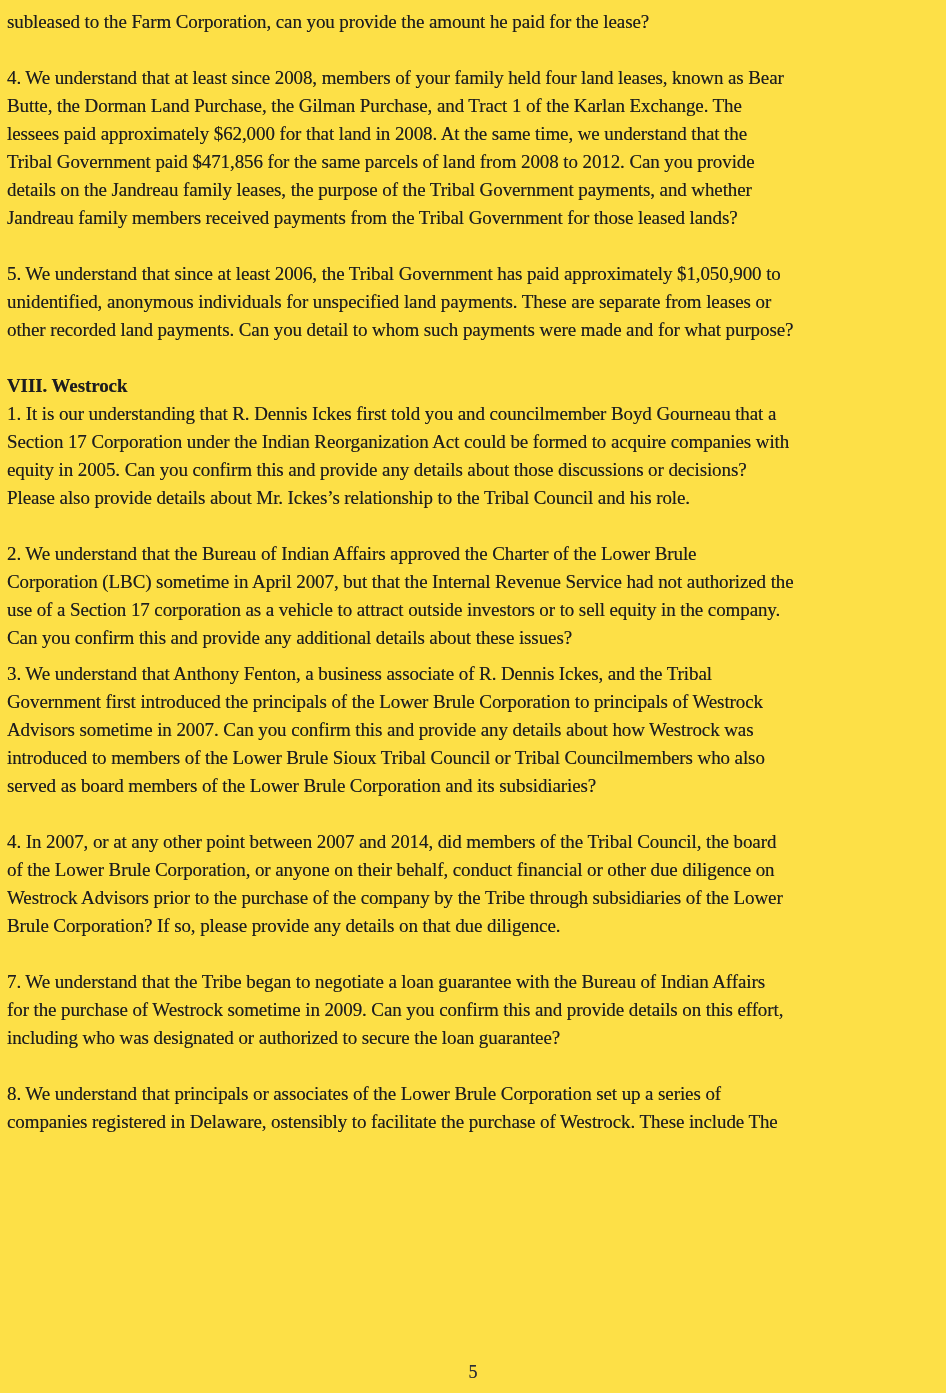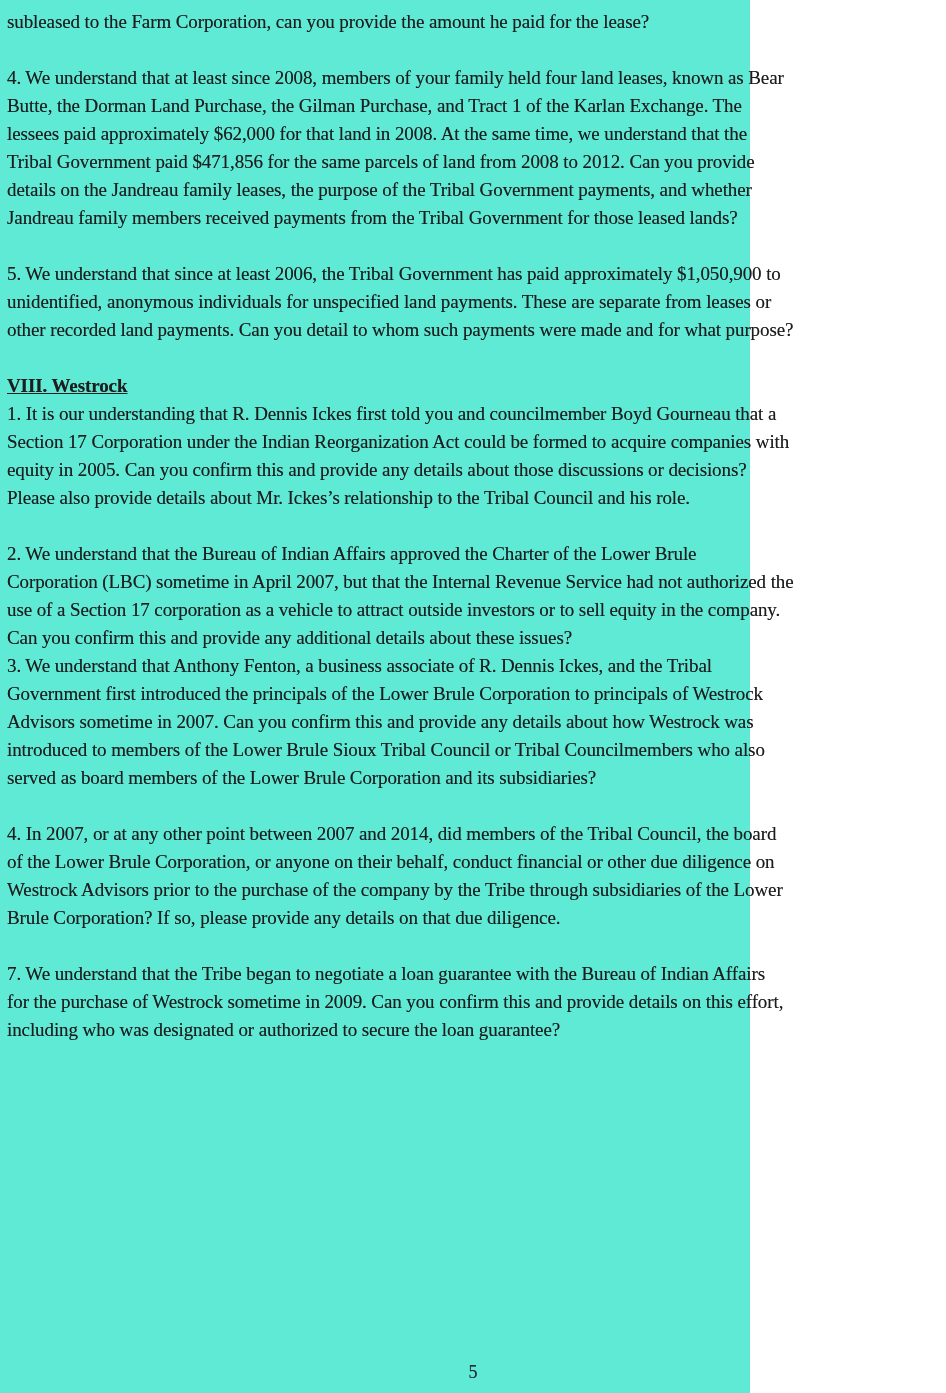--- a/index.html
+++ b/index.html
@@ -8,46 +8,45 @@
     background: #ffffff;
   }
   body {
     width: 946px;
     height: 1393px;
     overflow: hidden;
   }
   .page {
     position: relative;
     box-sizing: border-box;
-    width: 750px;
+    width: 946px;
     height: 1393px;
-    background: #5eead4;
+    background: #fde047;
     padding: 8px 8px 0 7px;
     font-family: "Liberation Serif", "DejaVu Serif", serif;
     font-size: 19px;
     line-height: 28px;
     color: #1d1d1f;
     text-shadow: 0 0 0.6px rgba(25,25,30,0.55);
   }
   .para {
     margin: 0 0 28px 0;
     white-space: pre;
     letter-spacing: -0.1px;
   }
   .para.no-gap {
-    margin-bottom: 0;
+    margin-bottom: 8px;
   }
   .section-heading {
     margin: 0;
     font-size: 19px;
     line-height: 28px;
     font-weight: bold;
     letter-spacing: -0.1px;
     white-space: pre;
-    text-decoration: underline;
   }
   .page-footer {
     position: absolute;
     left: 0;
     top: 1358px;
     width: 946px;
     text-align: center;
     font-size: 18px;
     color: #2a2d38;
   }
@@ -92,16 +91,18 @@
 of the Lower Brule Corporation, or anyone on their behalf, conduct financial or other due diligence on
 Westrock Advisors prior to the purchase of the company by the Tribe through subsidiaries of the Lower
 Brule Corporation? If so, please provide any details on that due diligence.</p>
 
 
 
   <p class="para">7. We understand that the Tribe began to negotiate a loan guarantee with the Bureau of Indian Affairs
 for the purchase of Westrock sometime in 2009. Can you confirm this and provide details on this effort,
 including who was designated or authorized to secure the loan guarantee?</p>
 
+  <p class="para">8. We understand that principals or associates of the Lower Brule Corporation set up a series of
+companies registered in Delaware, ostensibly to facilitate the purchase of Westrock. These include The</p>
 
   <div class="page-footer">5</div>
 
 </div>
 
 </body></html>

